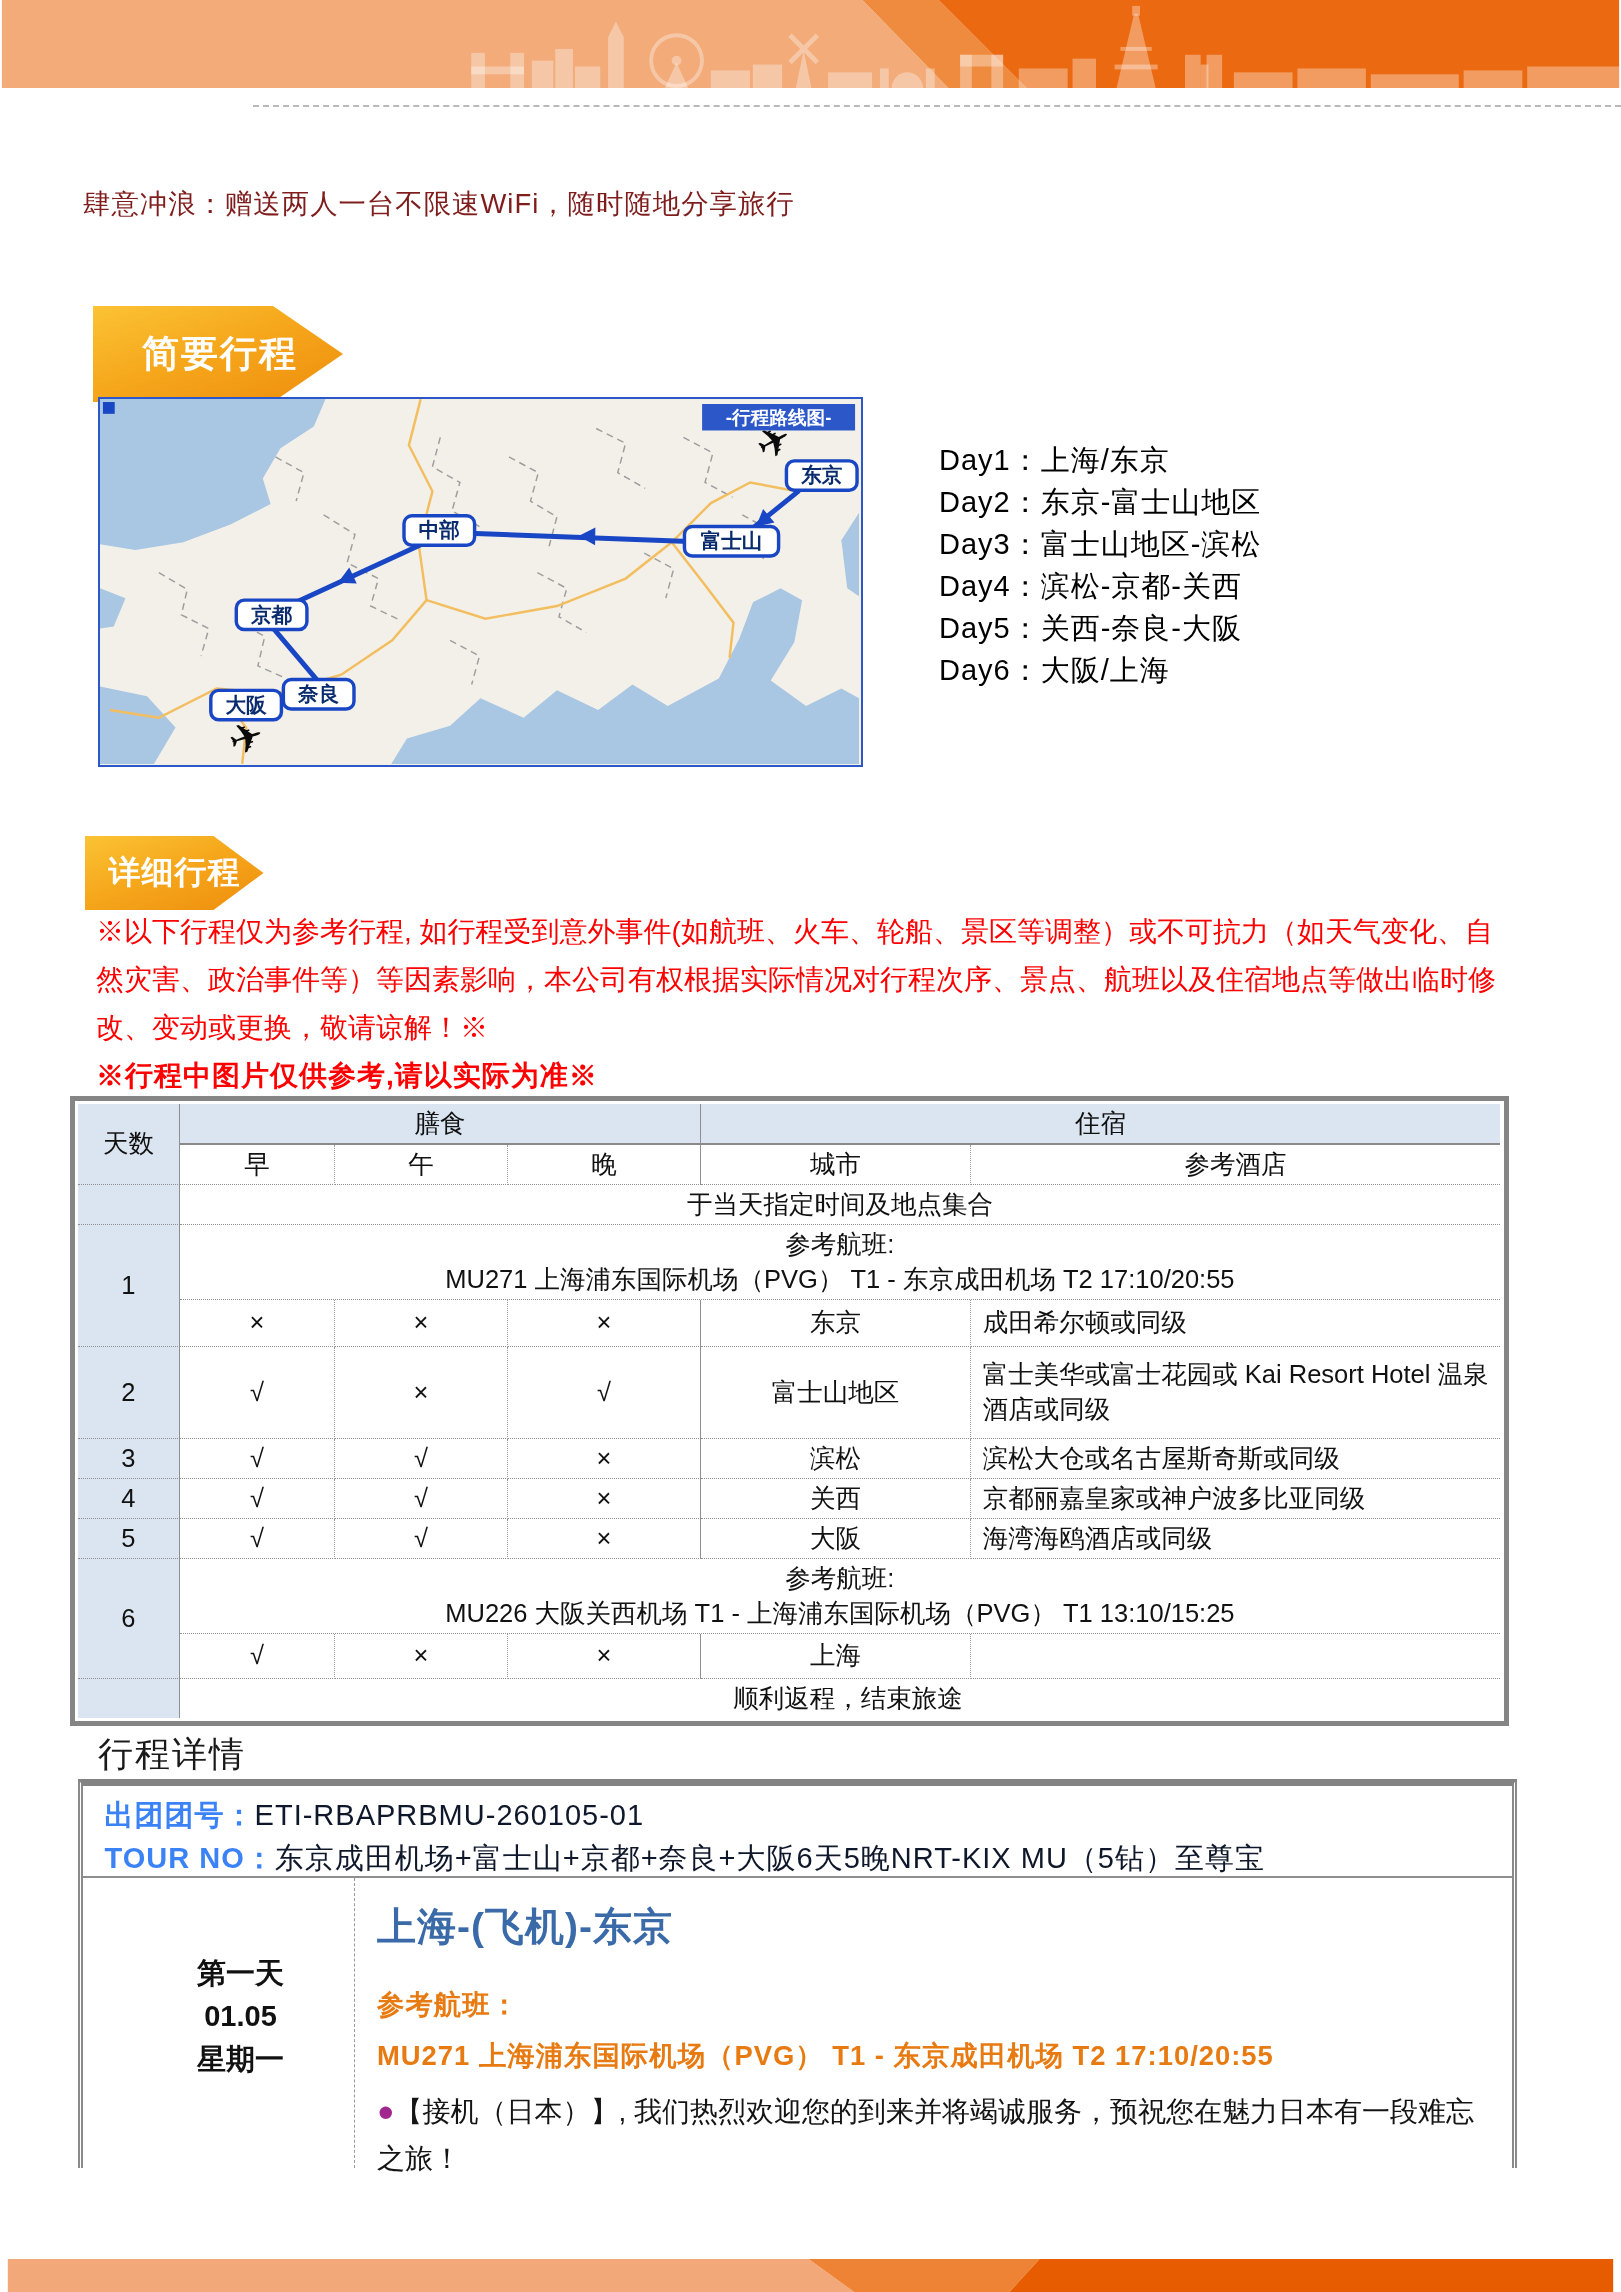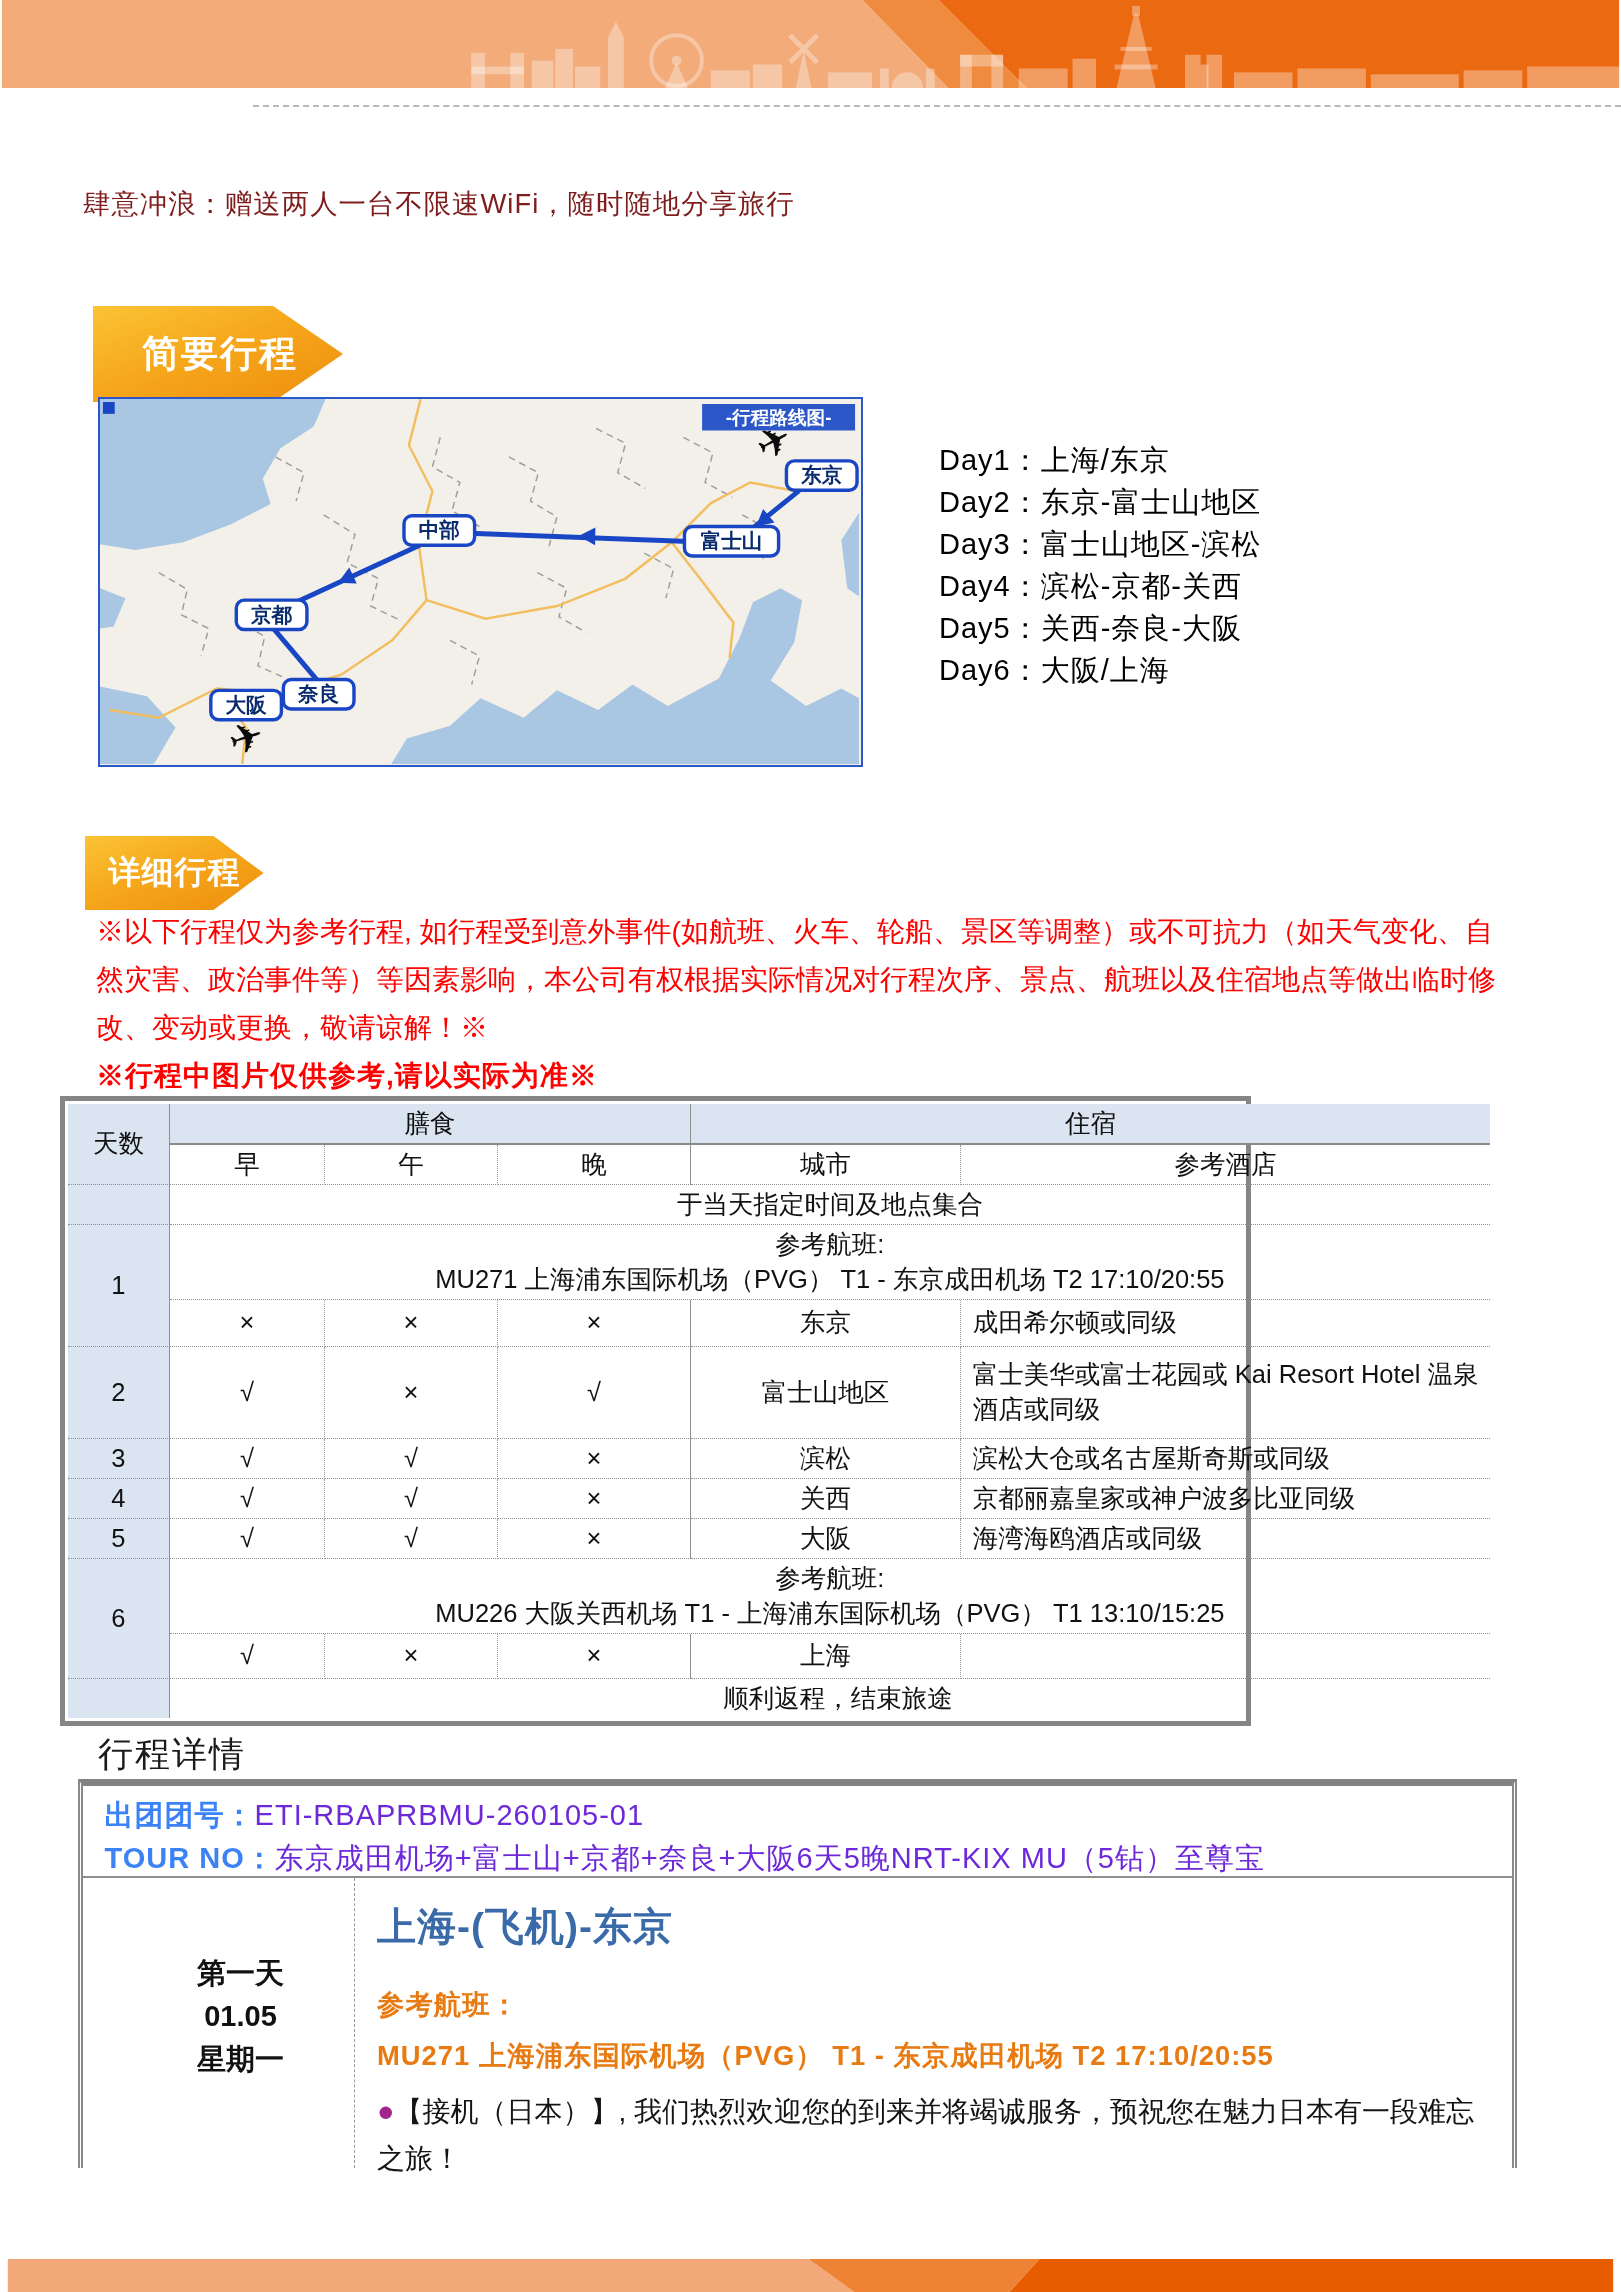--- a/index.html
+++ b/index.html
@@ -19,42 +19,42 @@
   
   .map{position:absolute;left:98px;top:397px;width:765px;height:370px;
        border:2.9px solid #2b57c8;box-sizing:border-box;background:#f3f0e9;}
   .map svg{display:block;}
   
   .daylist{position:absolute;left:939px;top:439px;font-size:29px;color:#000;line-height:42px;letter-spacing:1px;}
   
   .redblock{position:absolute;left:96px;top:908px;width:1470px;color:#fe0000;font-size:28px;line-height:48px;}
   .redblock .bold{font-weight:bold;letter-spacing:1px;}
   
-  .tablebox{position:absolute;left:60px;top:1096px;width:1191px;box-sizing:border-box;
+  .tablebox{position:absolute;left:70px;top:1096px;width:1439px;box-sizing:border-box;
             border:5.9px solid #858585;background:#fff;padding:2.9px;}
   table.sched{border-collapse:separate;border-spacing:0;table-layout:fixed;width:1421px;font-size:25.5px;color:#111;}
   table.sched td{border-right:1px dotted #9a9a9a;border-bottom:1px dotted #8f8f8f;
                  text-align:center;vertical-align:middle;padding:2px 3.9px;box-sizing:border-box;
                  overflow:hidden;}
   table.sched td.sr{border-right:1px solid #8f8f8f;}
   table.sched td.nr{border-right:none;}
   table.sched td.nb{border-bottom:none;padding-left:20px;}
   table.sched td.sb{border-bottom:2px solid #8a8a8a;}
   table.sched td.hdr{background:#dbe5f1;}
   table.sched td.hotel{text-align:left;padding-left:11.8px;}
   table.sched .fl{line-height:35px;}
   
   .detail-heading{position:absolute;left:98px;top:1731px;font-size:35px;color:#1a1a1a;font-weight:500;letter-spacing:2px;}
   .detailbox{position:absolute;left:78px;top:1779px;width:1439px;height:389px;box-sizing:border-box;
              border-top:7.8px solid #838383;border-left:5.9px double #8a8a8a;border-right:5.9px double #8a8a8a;background:#fff;}
   .groupline{position:absolute;left:21.6px;font-size:29px;white-space:nowrap;}
   .g1{top:9.8px;}
   .g2{top:53px;}
   .blabel{font-weight:bold;color:#3b82f6;letter-spacing:1px;}
-  .bvalue{color:#6d28d9;letter-spacing:1px;}
+  .bvalue{color:#0f172a;letter-spacing:1px;}
   .divider{position:absolute;left:0;right:0;top:90px;border-top:2px solid #8e8e8e;}
   .daycol{position:absolute;left:0;top:92px;bottom:0;width:272px;border-right:1px dashed #9a9a9a;
           display:flex;flex-direction:column;align-items:center;justify-content:flex-start;padding-top:74px;box-sizing:border-box;padding-left:44px;}
   .daycol div{font-size:29px;font-weight:bold;color:#111;line-height:43px;}
   .daybody{position:absolute;left:294px;top:92px;right:21.6px;}
   .daytitle{margin-top:21.6px;font-size:39px;font-weight:bold;color:#3a6ba8;letter-spacing:1px;}
   .flightlbl{margin-top:33px;font-size:27.4px;font-weight:bold;color:#e87a12;letter-spacing:1px;}
   .flighttxt{margin-top:15.7px;font-size:27.4px;font-weight:bold;color:#e87a12;letter-spacing:1px;}
   .daydesc{margin-top:13.7px;font-size:28px;color:#141414;line-height:47px;width:1117px;}
   .daydesc .bullet{color:#a1278e;font-size:29px;}

